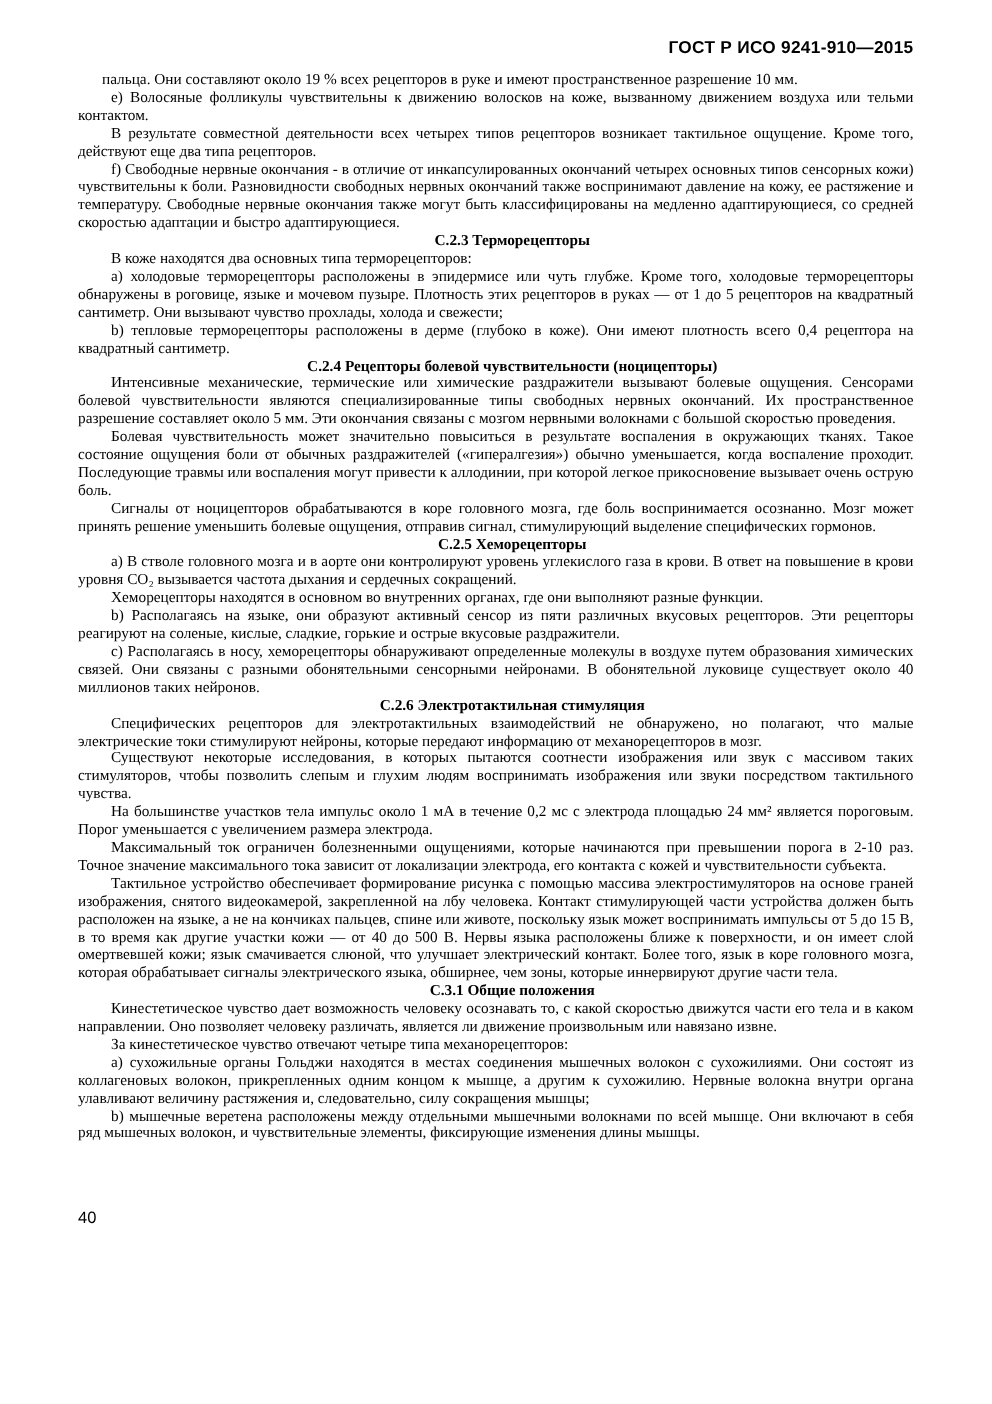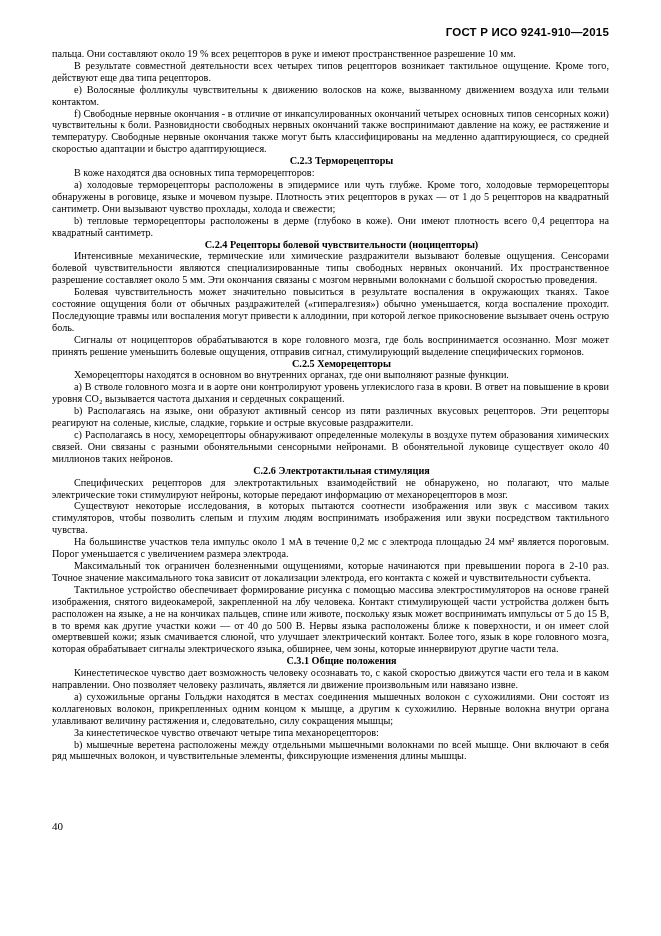--- a/index.html
+++ b/index.html
@@ -35,64 +35,65 @@
     line-height: 11.9px;
     text-align: justify;
   }
   .para {
     margin: 0;
     text-indent: 22px;
     text-align: justify;
   }
   .para.noindent {
     text-indent: 0;
+    margin-left: 16px;
   }
   .heading {
     margin: 0;
     font-weight: bold;
     text-indent: 22px;
     text-align: center;
   }
   .page-number {
     position: absolute;
     left: 52px;
-    bottom: 12px;
-    font-family: Liberation Serif, serif;
+    bottom: 26px;
+    font-family: Liberation Sans, sans-serif;
     font-size: 11px;
   }
 </style>
 </head>
 <body>
 
 <div class="page">
   <div class="header">ГОСТ Р ИСО 9241-910—2015</div>
   <div class="body-text" id="content">
       <p class="para noindent">пальца. Они составляют около 19 % всех рецепторов в руке и имеют пространственное разрешение 10 мм.</p>
+      <p class="para">е) Волосяные фолликулы чувствительны к движению волосков на коже, вызванному движением воздуха или тельми контактом.</p>
       <p class="para">В результате совместной деятельности всех четырех типов рецепторов возникает тактильное ощущение. Кроме того, действуют еще два типа рецепторов.</p>
-      <p class="para">е) Волосяные фолликулы чувствительны к движению волосков на коже, вызванному движением воздуха или тельми контактом.</p>
       <p class="para">f) Свободные нервные окончания - в отличие от инкапсулированных окончаний четырех основных типов сенсорных кожи) чувствительны к боли. Разновидности свободных нервных окончаний также воспринимают давление на кожу, ее растяжение и температуру. Свободные нервные окончания также могут быть классифицированы на медленно адаптирующиеся, со средней скоростью адаптации и быстро адаптирующиеся.</p>
       <p class="heading">С.2.3 Терморецепторы</p>
       <p class="para">В коже находятся два основных типа терморецепторов:</p>
       <p class="para">а) холодовые терморецепторы расположены в эпидермисе или чуть глубже. Кроме того, холодовые терморецепторы обнаружены в роговице, языке и мочевом пузыре. Плотность этих рецепторов в руках — от 1 до 5 рецепторов на квадратный сантиметр. Они вызывают чувство прохлады, холода и свежести;</p>
       <p class="para">b) тепловые терморецепторы расположены в дерме (глубоко в коже). Они имеют плотность всего 0,4 рецептора на квадратный сантиметр.</p>
       <p class="heading">С.2.4 Рецепторы болевой чувствительности (ноцицепторы)</p>
       <p class="para">Интенсивные механические, термические или химические раздражители вызывают болевые ощущения. Сенсорами болевой чувствительности являются специализированные типы свободных нервных окончаний. Их пространственное разрешение составляет около 5 мм. Эти окончания связаны с мозгом нервными волокнами с большой скоростью проведения.</p>
       <p class="para">Болевая чувствительность может значительно повыситься в результате воспаления в окружающих тканях. Такое состояние ощущения боли от обычных раздражителей («гипералгезия») обычно уменьшается, когда воспаление проходит. Последующие травмы или воспаления могут привести к аллодинии, при которой легкое прикосновение вызывает очень острую боль.</p>
       <p class="para">Сигналы от ноцицепторов обрабатываются в коре головного мозга, где боль воспринимается осознанно. Мозг может принять решение уменьшить болевые ощущения, отправив сигнал, стимулирующий выделение специфических гормонов.</p>
       <p class="heading">С.2.5 Хеморецепторы</p>
+      <p class="para">а) В стволе головного мозга и в аорте они контролируют уровень углекислого газа в крови. В ответ на повышение в крови уровня CO₂ вызывается частота дыхания и сердечных сокращений.</p>
       <p class="para">Хеморецепторы находятся в основном во внутренних органах, где они выполняют разные функции.</p>
-      <p class="para">а) В стволе головного мозга и в аорте они контролируют уровень углекислого газа в крови. В ответ на повышение в крови уровня CO₂ вызывается частота дыхания и сердечных сокращений.</p>
       <p class="para">b) Располагаясь на языке, они образуют активный сенсор из пяти различных вкусовых рецепторов. Эти рецепторы реагируют на соленые, кислые, сладкие, горькие и острые вкусовые раздражители.</p>
       <p class="para">с) Располагаясь в носу, хеморецепторы обнаруживают определенные молекулы в воздухе путем образования химических связей. Они связаны с разными обонятельными сенсорными нейронами. В обонятельной луковице существует около 40 миллионов таких нейронов.</p>
       <p class="heading">С.2.6 Электротактильная стимуляция</p>
       <p class="para">Специфических рецепторов для электротактильных взаимодействий не обнаружено, но полагают, что малые электрические токи стимулируют нейроны, которые передают информацию от механорецепторов в мозг.</p>
       <p class="para">Существуют некоторые исследования, в которых пытаются соотнести изображения или звук с массивом таких стимуляторов, чтобы позволить слепым и глухим людям воспринимать изображения или звуки посредством тактильного чувства.</p>
       <p class="para">На большинстве участков тела импульс около 1 мА в течение 0,2 мс с электрода площадью 24 мм² является пороговым. Порог уменьшается с увеличением размера электрода.</p>
       <p class="para">Максимальный ток ограничен болезненными ощущениями, которые начинаются при превышении порога в 2-10 раз. Точное значение максимального тока зависит от локализации электрода, его контакта с кожей и чувствительности субъекта.</p>
       <p class="para">Тактильное устройство обеспечивает формирование рисунка с помощью массива электростимуляторов на основе граней изображения, снятого видеокамерой, закрепленной на лбу человека. Контакт стимулирующей части устройства должен быть расположен на языке, а не на кончиках пальцев, спине или животе, поскольку язык может воспринимать импульсы от 5 до 15 В, в то время как другие участки кожи — от 40 до 500 В. Нервы языка расположены ближе к поверхности, и он имеет слой омертвевшей кожи; язык смачивается слюной, что улучшает электрический контакт. Более того, язык в коре головного мозга, которая обрабатывает сигналы электрического языка, обширнее, чем зоны, которые иннервируют другие части тела.</p>
       <p class="heading">С.3.1 Общие положения</p>
       <p class="para">Кинестетическое чувство дает возможность человеку осознавать то, с какой скоростью движутся части его тела и в каком направлении. Оно позволяет человеку различать, является ли движение произвольным или навязано извне.</p>
+      <p class="para">За кинестетическое чувство отвечают четыре типа механорецепторов:</p>
       <p class="para">а) сухожильные органы Гольджи находятся в местах соединения мышечных волокон с сухожилиями. Они состоят из коллагеновых волокон, прикрепленных одним концом к мышце, а другим к сухожилию. Нервные волокна внутри органа улавливают величину растяжения и, следовательно, силу сокращения мышцы;</p>
-      <p class="para">За кинестетическое чувство отвечают четыре типа механорецепторов:</p>
       <p class="para">b) мышечные веретена расположены между отдельными мышечными волокнами по всей мышце. Они включают в себя ряд мышечных волокон, и чувствительные элементы, фиксирующие изменения длины мышцы.</p>
     </div>
   <div class="page-number">40</div>
 </div>
 
 </body></html>

